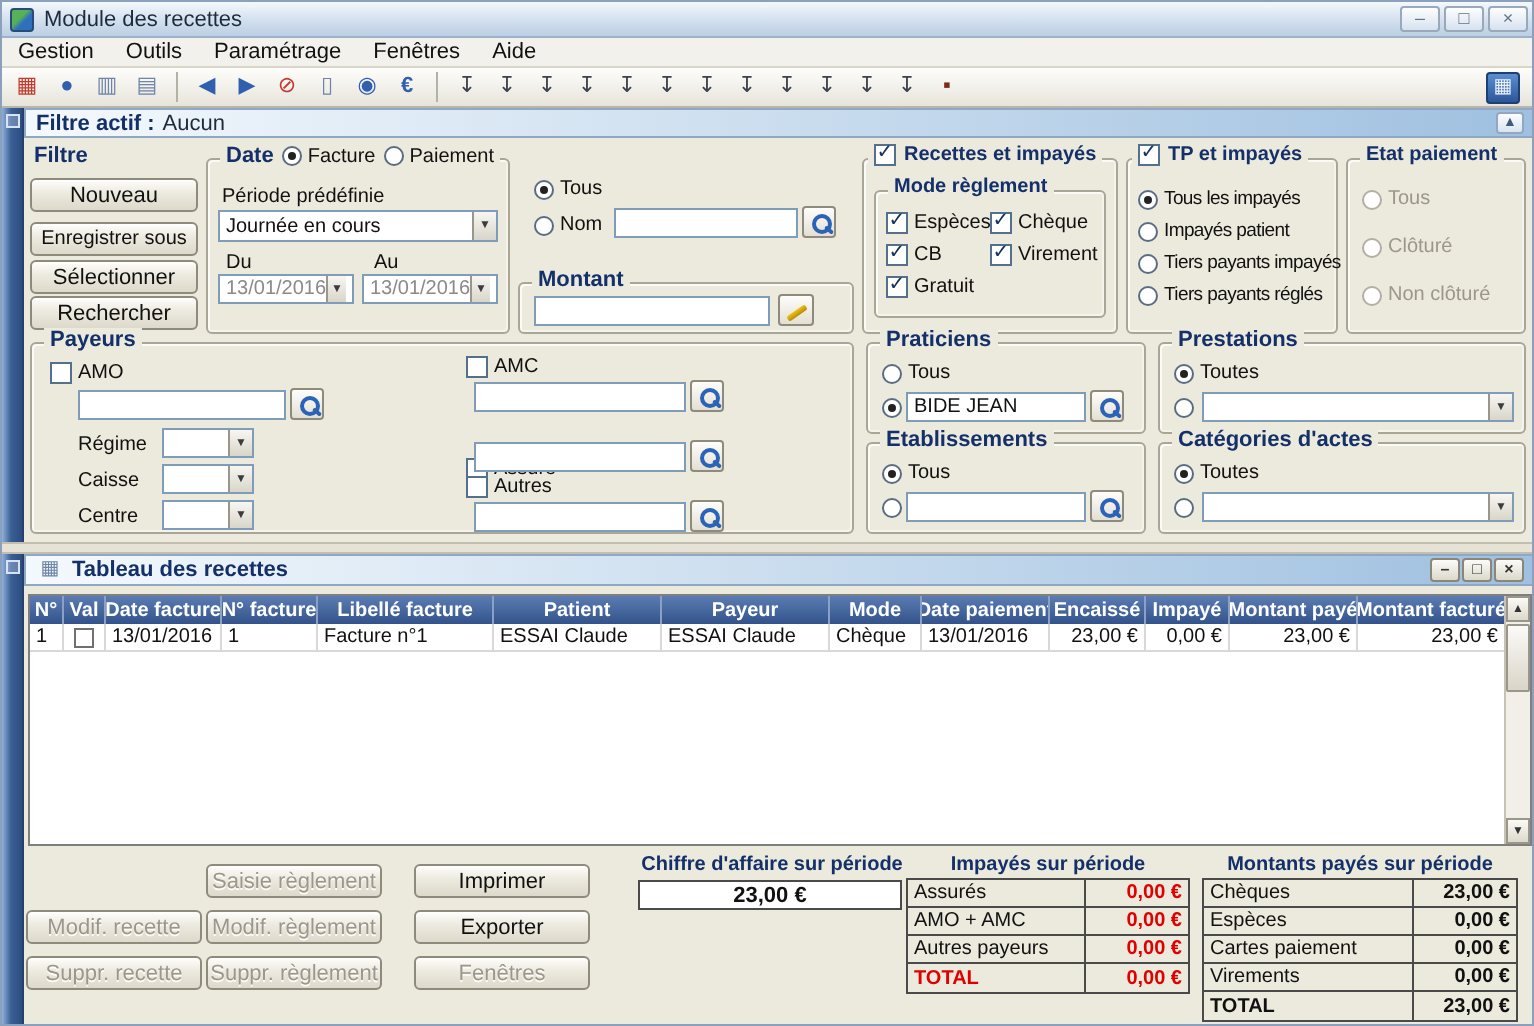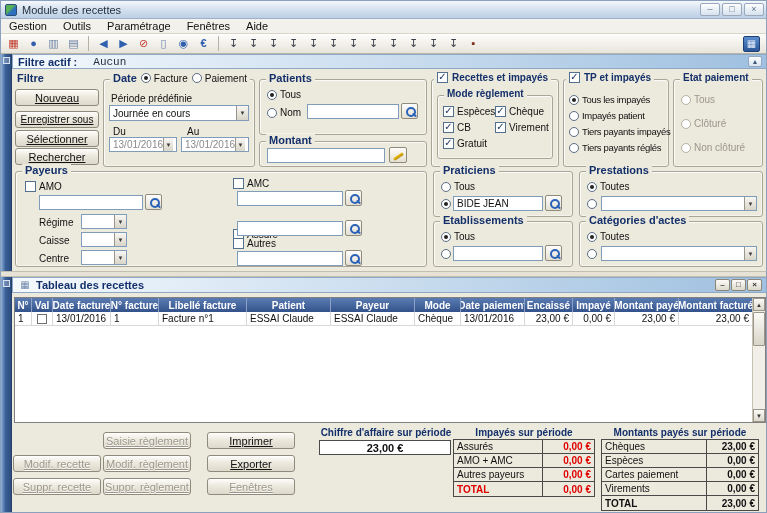--- a/index.html
+++ b/index.html
@@ -38,21 +38,21 @@
   
   .hgap{background:#e6e3d6;border-top:1px solid #c2beb0;border-bottom:1px solid #c2beb0;}
 
   
   .fs{position:absolute;border:1px solid #aaa697;border-radius:3px;box-shadow:inset 1px 1px 0 rgba(255,255,255,.75), inset -1px -1px 0 rgba(255,255,255,.45);}
   .leg{position:absolute;top:-8px;left:6px;background:#ece9dd;padding:0 3px;font-weight:bold;color:#14306a;font-size:11px;white-space:nowrap;display:flex;align-items:center;gap:4px;}
   .leg .plain{font-weight:normal;color:#111;font-size:10px;}
   .leg10{font-size:10px;}
 
   
-  .btn{position:absolute;background:linear-gradient(#fefdfb,#ece9de 45%,#ddd9cb);border:1px solid #8e8a7c;border-radius:3px;font-size:11px;display:flex;align-items:center;justify-content:center;box-shadow:inset 0 1px 0 #fff;color:#111;white-space:nowrap;text-decoration:underline;}
+  .btn{position:absolute;background:linear-gradient(#fefdfb,#ece9de 45%,#ddd9cb);border:1px solid #8e8a7c;border-radius:3px;font-size:11px;display:flex;align-items:center;justify-content:center;box-shadow:inset 0 1px 0 #fff;color:#111;white-space:nowrap;}
   .btn.dis{color:#9b978c;text-shadow:0 1px 0 #fdfcf8;}
 
   
   .txt{position:absolute;background:#fff;border:1px solid #7f9db9;font-size:10px;padding:0 3px;display:flex;align-items:center;overflow:hidden;white-space:nowrap;}
   .txt.dis{color:#8a8a8a;}
   .dd{position:absolute;background:#fff;border:1px solid #7f9db9;font-size:10px;display:flex;align-items:center;overflow:hidden;white-space:nowrap;}
   .ddtext{flex:1;padding:0 3px;overflow:hidden;}
   .da{width:12px;align-self:stretch;background:linear-gradient(#f7f6f2,#d9d5c9);border-left:1px solid #9a968a;display:flex;align-items:center;justify-content:center;font-size:6px;color:#3c3c3c;}
 
   
@@ -154,21 +154,21 @@
     <span class="tbi c-maroon">▪</span>
     <span class="tbi panel" style="position:absolute;right:8px;top:2px;">▦</span>
   </div>
 
   <div class="abs strip" style="left:0;top:53px;width:11px;height:217px;">
     <span class="sicon" style="top:3px;"></span>
   </div>
 
   <div class="abs secbar" style="left:11px;top:53px;width:756px;height:15px;font-size:11px;">
     <span>Filtre actif :</span>
-    <span style="font-weight:normal;margin-left:16px;color:#1d2b3a;font-family:Liberation Mono, monospace;">Aucun</span>
+    <span style="font-weight:normal;margin-left:4px;color:#1d2b3a;">Aucun</span>
     <span class="chev">▲</span>
   </div>
 
   <div class="abs ftitle" style="left:16px;top:71px;">Filtre</div>
 
   <div class="btn" style="left:14px;top:88px;width:84px;height:17px;">Nouveau</div>
   <div class="btn" style="left:14px;top:110px;width:84px;height:17px;font-size:10px;">Enregistrer sous</div>
   <div class="btn" style="left:14px;top:129px;width:84px;height:17px;">Sélectionner</div>
   <div class="btn" style="left:14px;top:147px;width:84px;height:17px;">Rechercher</div>
 
@@ -194,23 +194,20 @@
   <div class="flabel" style="left:186px;top:125px;">Au</div>
   <div class="txt dis" style="left:108px;top:136px;width:68px;height:15px;">
     <span style="flex:1;">13/01/2016</span>
       <span class="da">▼</span>
   </div>
   <div class="txt dis" style="left:180px;top:136px;width:68px;height:15px;">
     <span style="flex:1;">13/01/2016</span>
       <span class="da">▼</span>
   </div>
 
-  <div class="fs" style="left:258px;top:78px;width:168px;height:56px;">
-    <div class="leg">Patients</div>
-  </div>
   <label class="rb sel" style="left:266px;top:88px;">
       <span class="dot"></span>
       <span>Tous</span>
     </label>
   <label class="rb" style="left:266px;top:106px;">
       <span class="dot"></span>
       <span>Nom</span>
     </label>
   <div class="txt" style="left:306px;top:103px;width:92px;height:15px;"></div>
   <div class="mag" style="left:400px;top:102px;"></div>

